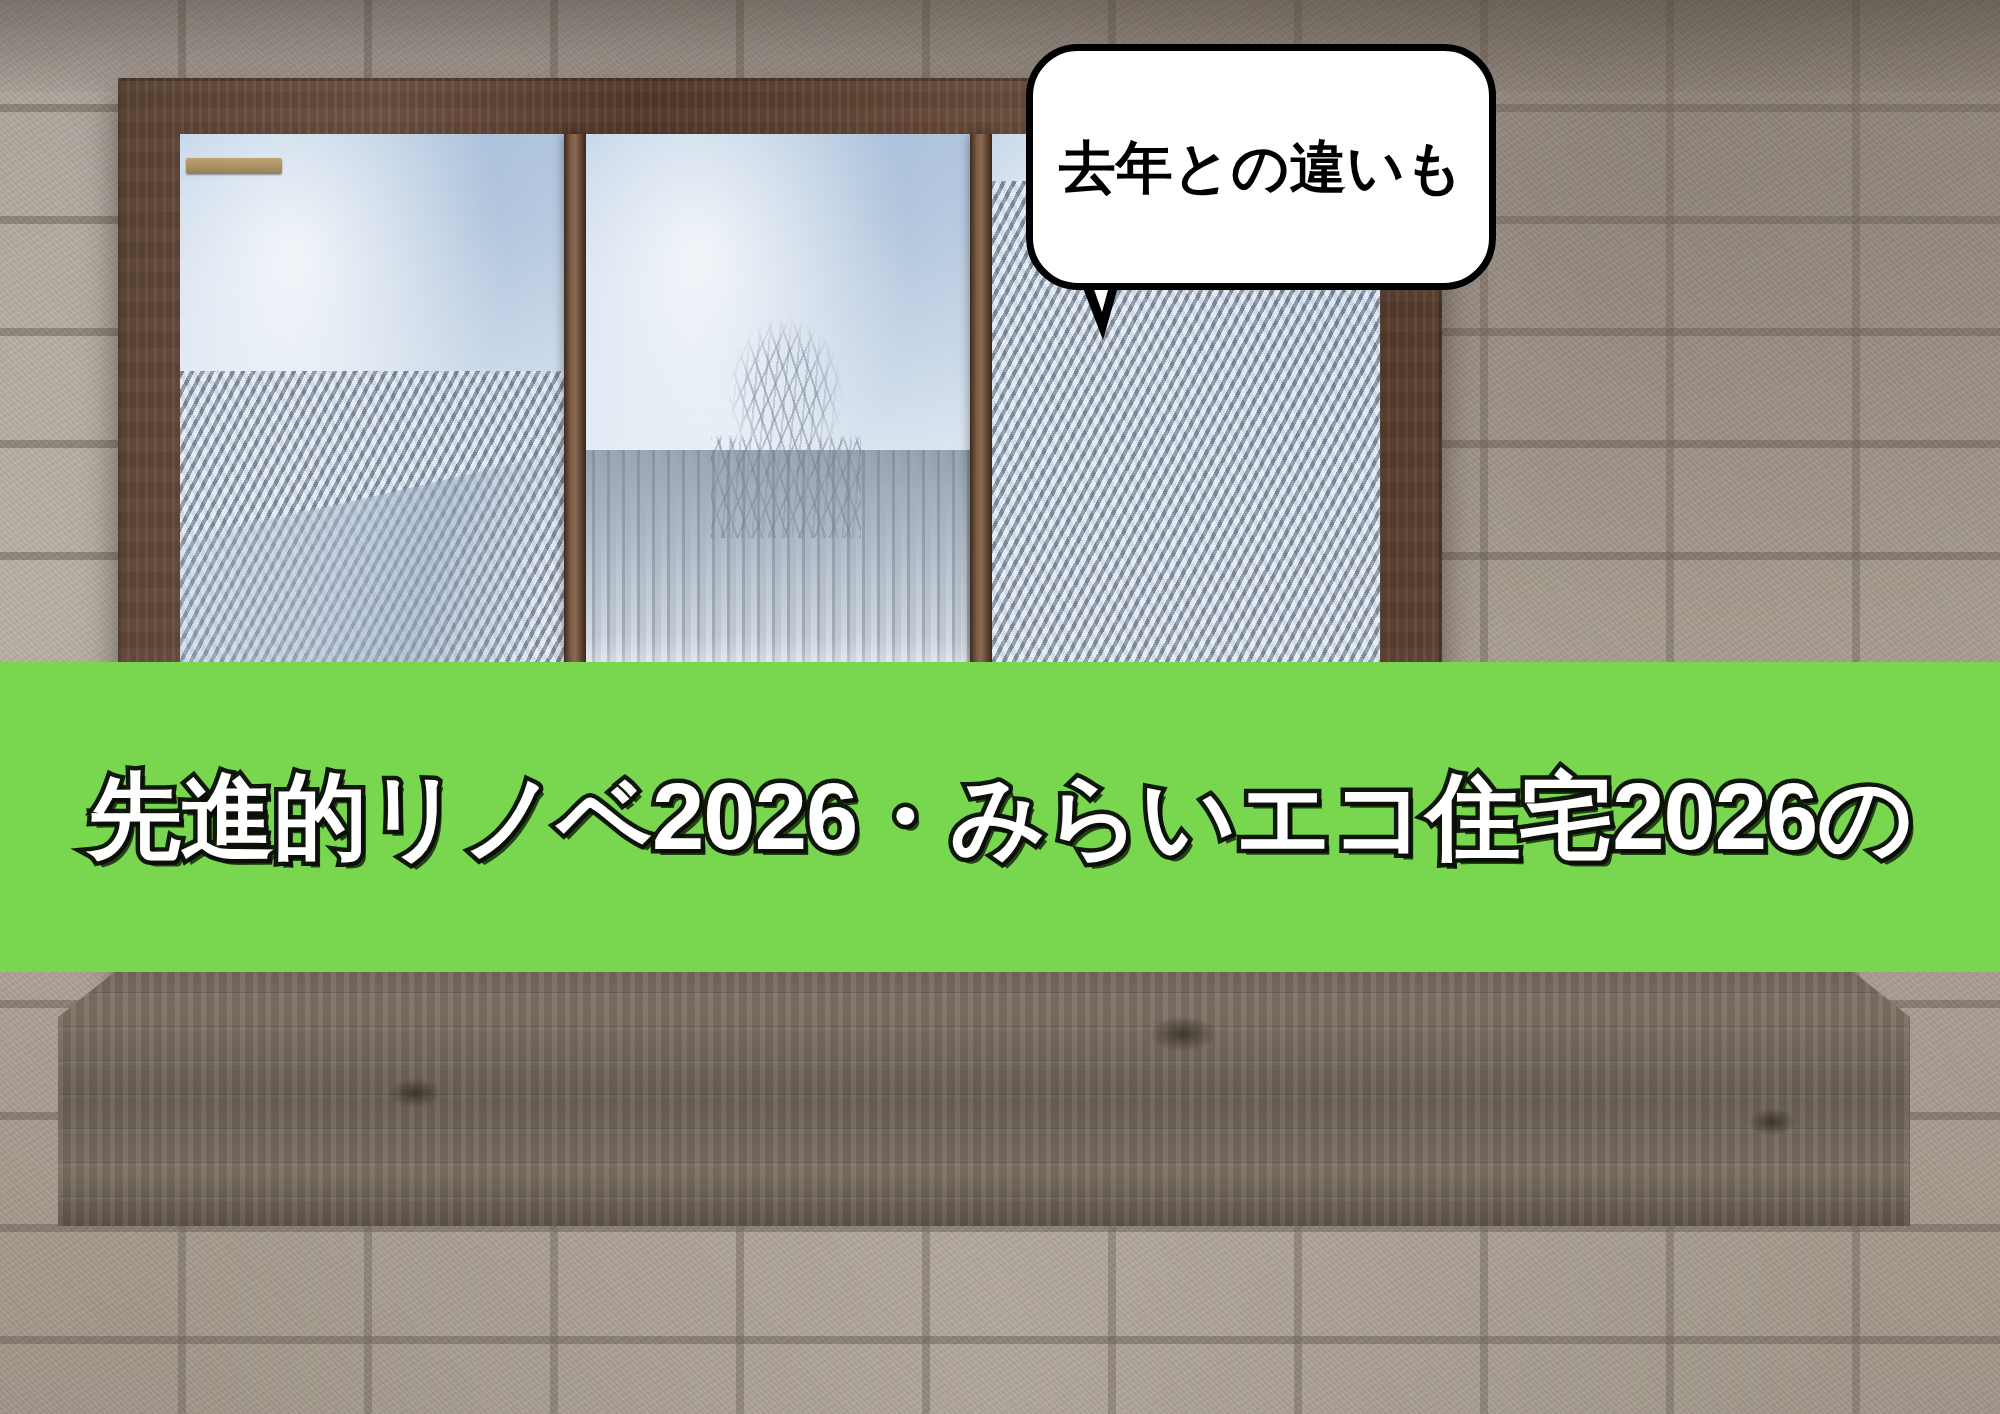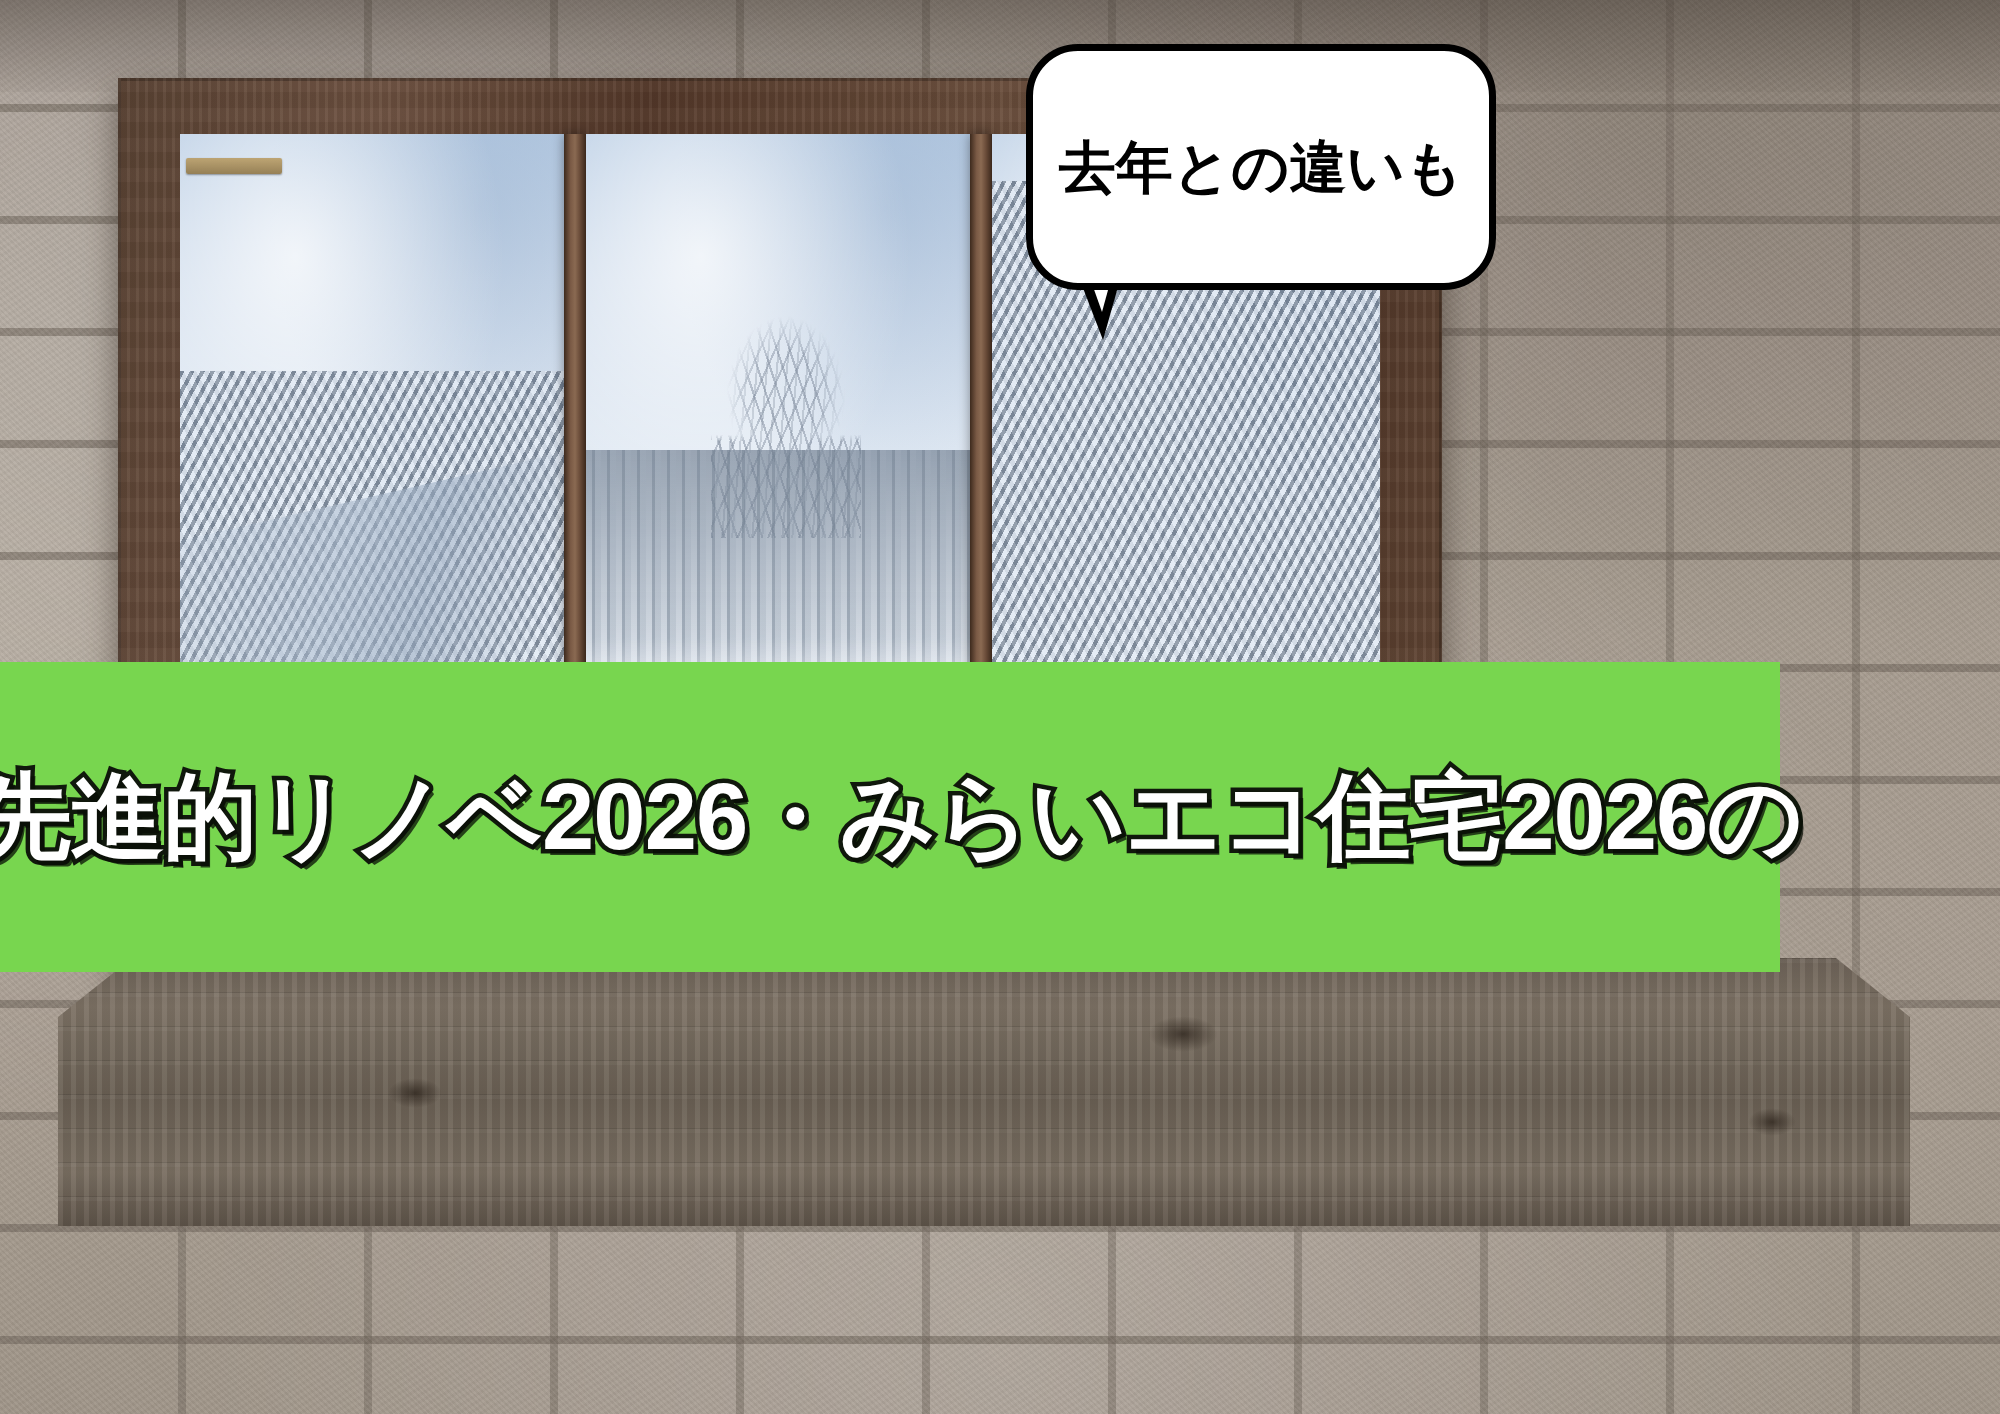--- a/index.html
+++ b/index.html
@@ -273,21 +273,21 @@
     paint-order: stroke fill;
     white-space: nowrap;
     text-shadow:
       4px 5px 0 rgba(10,18,8,0.55);
   }
 
   .green-band {
     position: absolute;
     left: 0;
     top: 662px;
-    width: 1780px;
+    width: 2000px;
     height: 310px;
     background: #78d64f;
     display: flex;
     flex-direction: column;
     align-items: center;
     justify-content: center;
   }
   .band-line {
     font-family: "Liberation Sans", sans-serif;
     font-weight: 700;

